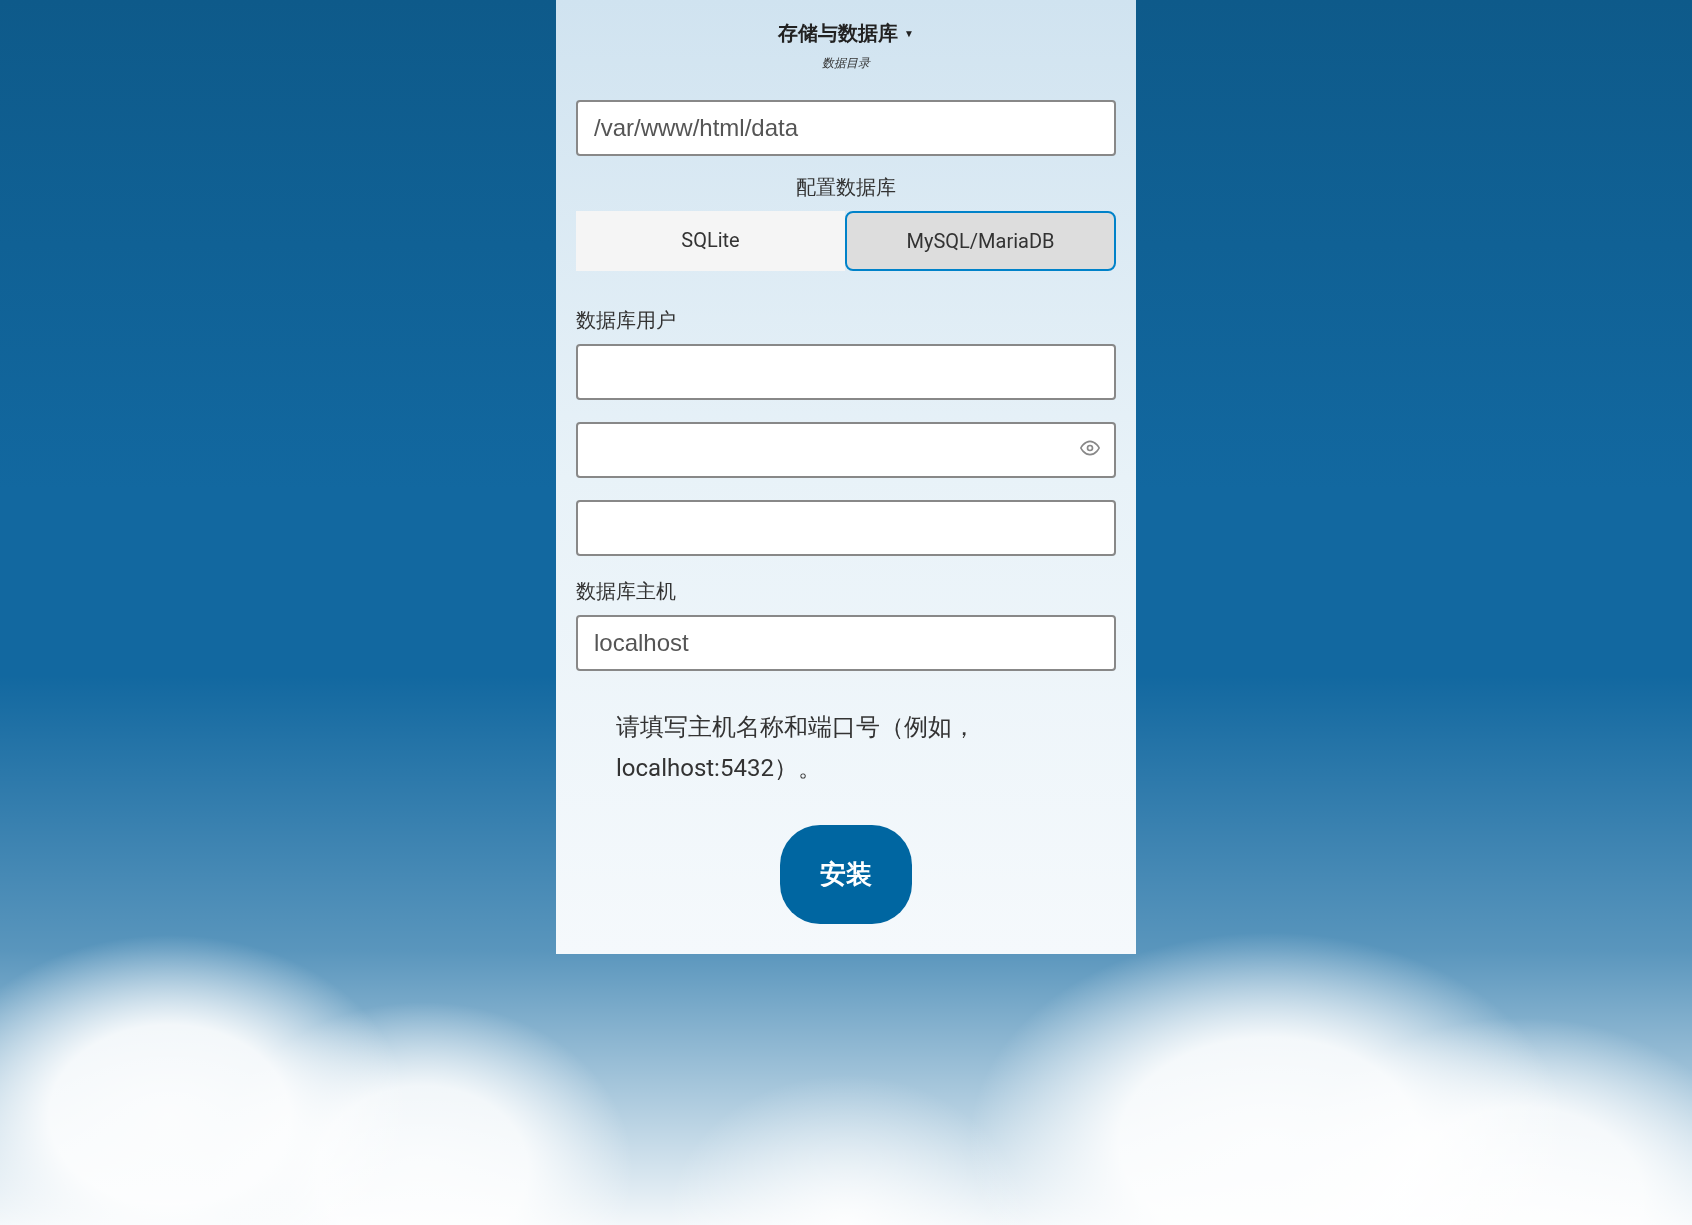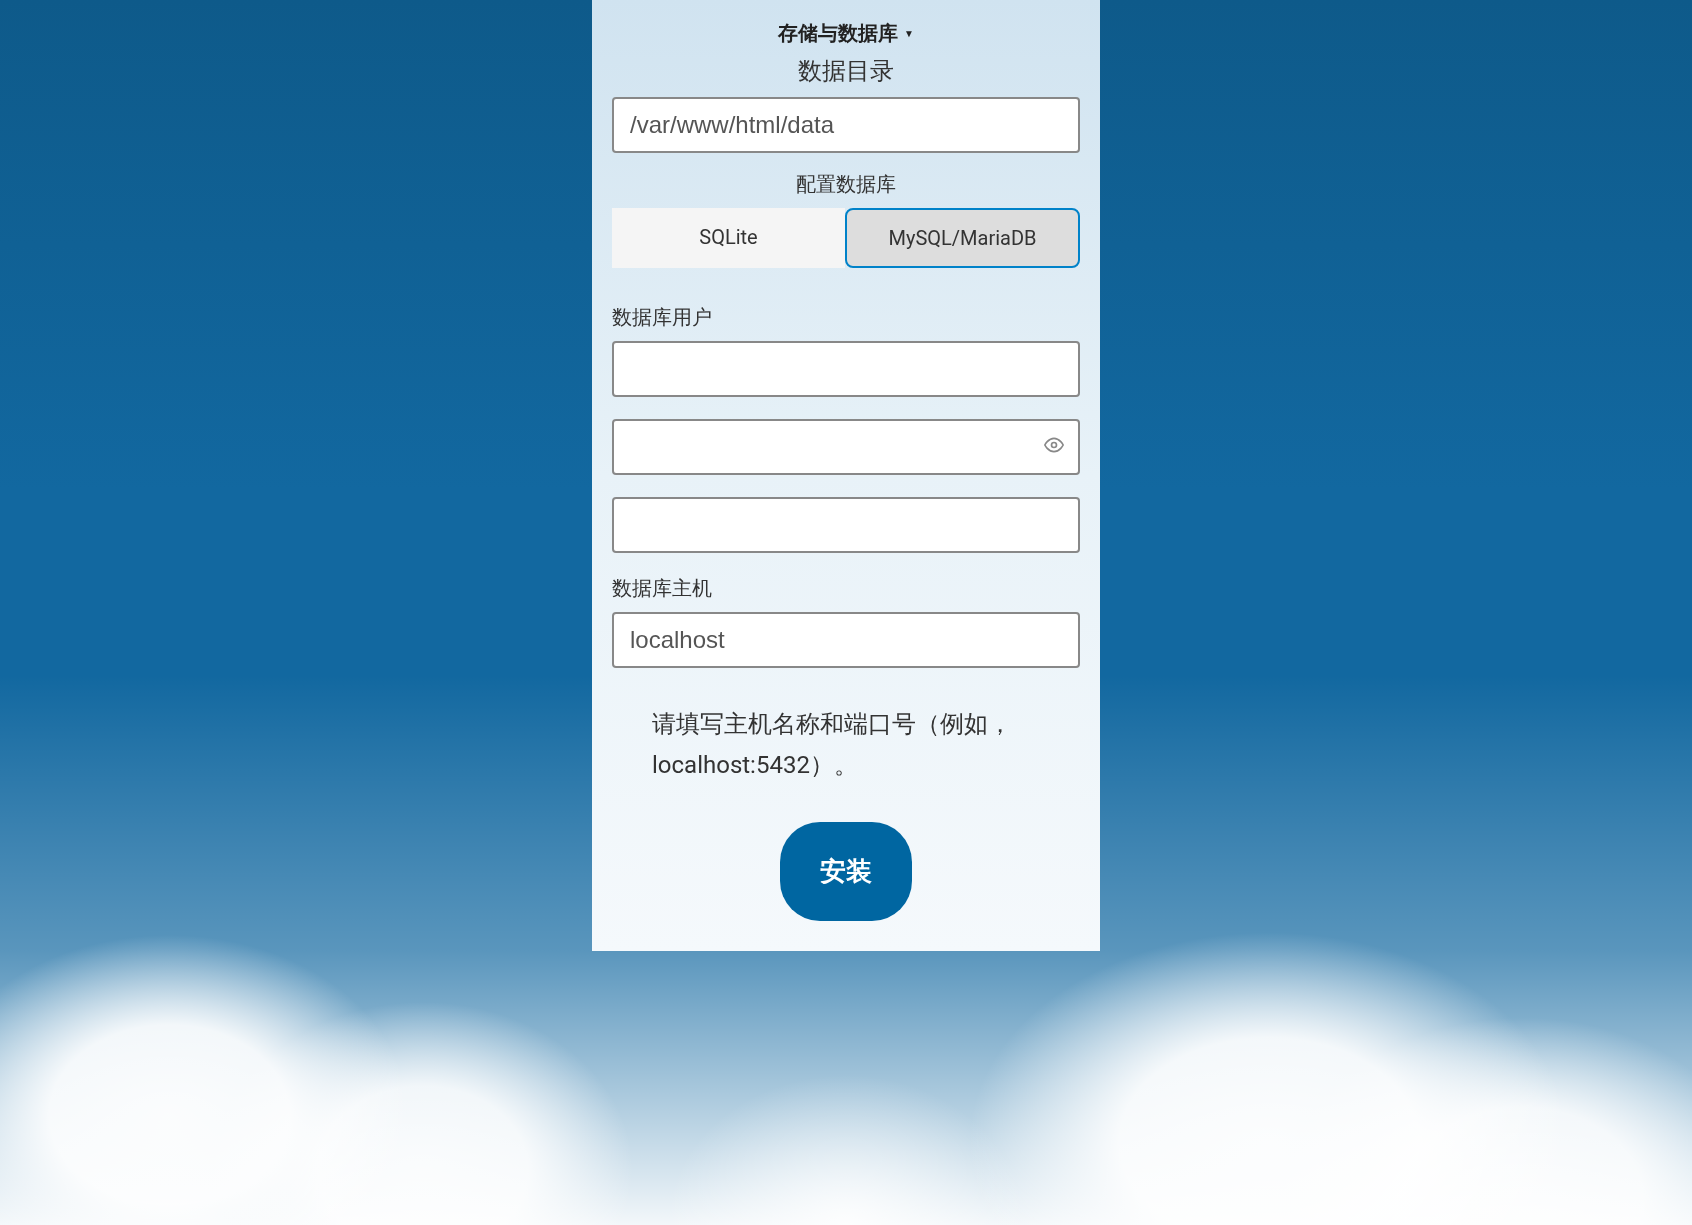--- a/index.html
+++ b/index.html
@@ -30,21 +30,21 @@
         radial-gradient(ellipse 400px 300px at 90% 95%, rgba(255,255,255,0.9) 0%, rgba(255,255,255,0.85) 30%, transparent 60%),
         radial-gradient(ellipse 300px 250px at 50% 100%, rgba(255,255,255,0.85) 0%, transparent 60%),
         linear-gradient(to bottom, transparent 0%, rgba(255,255,255,0.3) 50%, rgba(255,255,255,0.95) 100%);
     }
     
     .setup-panel {
       position: absolute;
       left: 50%;
       transform: translateX(-50%);
       top: 0;
-      width: 508px;
+      width: 580px;
       background: linear-gradient(to bottom, #d0e3f0 0%, #e8f2f8 50%, #f5f9fc 100%);
       padding: 20px 20px 30px 20px;
       min-height: 920px;
     }
     
     .section-header {
       text-align: center;
       font-weight: bold;
       font-size: 20px;
       color: #222;
@@ -55,23 +55,24 @@
       justify-content: center;
       gap: 6px;
     }
     
     .dropdown-arrow {
       font-size: 10px;
     }
     
     .subtitle {
       text-align: center;
-      font-size: 24px;
-      color: #333;
-      margin-bottom: 10px;
+      font-size: 12px;
+      color: #333;
+      margin-bottom: 28px;
+      font-style: italic;
     }
     
     .text-input {
       width: 100%;
       padding: 12px 16px;
       font-size: 24px;
       border: 2px solid #888;
       border-radius: 4px;
       background: #fff;
       color: #555;

